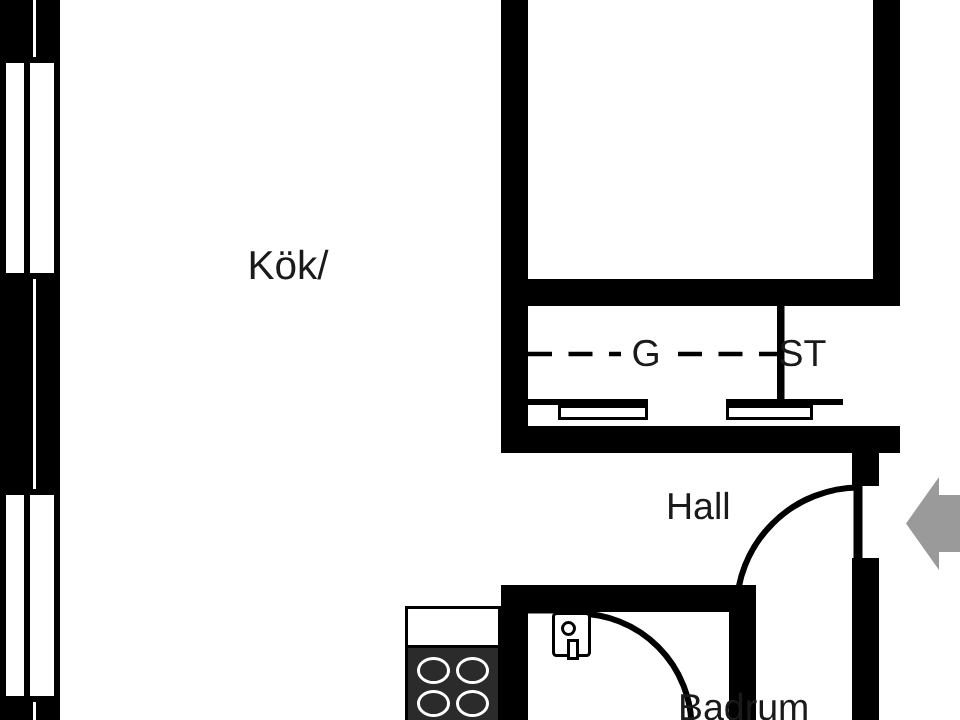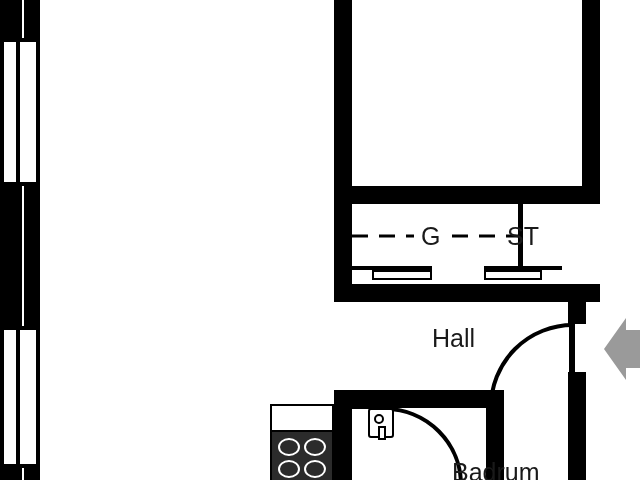--- a/index.html
+++ b/index.html
@@ -119,23 +119,24 @@
   <div class="thin" style="left:278px; top:438px; width:22px; height:18px; border:2px solid #ffffff; border-radius:50%; background:#2b2b2b; box-sizing:border-box;"></div>
   <div class="thin" style="left:304px; top:438px; width:22px; height:18px; border:2px solid #ffffff; border-radius:50%; background:#2b2b2b; box-sizing:border-box;"></div>
   <div class="thin" style="left:278px; top:460px; width:22px; height:18px; border:2px solid #ffffff; border-radius:50%; background:#2b2b2b; box-sizing:border-box;"></div>
   <div class="thin" style="left:304px; top:460px; width:22px; height:18px; border:2px solid #ffffff; border-radius:50%; background:#2b2b2b; box-sizing:border-box;"></div>
 
   <div class="thin" style="left:368px; top:408px; width:26px; height:30px; border:2px solid #000; background:#fff; box-sizing:border-box; border-radius:3px;"></div>
   <div class="thin" style="left:374px; top:414px; width:10px; height:10px; border:2px solid #000; border-radius:50%; background:#fff; box-sizing:border-box;"></div>
   <div class="thin" style="left:378px; top:426px; width:8px; height:14px; border:2px solid #000; background:#fff; box-sizing:border-box;"></div>
 
   <div class="label big centered" style="left:88px; top:162px; width:208px;">
+    <div>Kök/</div>
   </div>
 
   <div class="label mid" style="left:421px; top:222px;">G</div>
 
-  <div class="label mid" style="left:507px; top:222px;">ST</div>
+  <div class="label mid" style="left:519px; top:222px;">ST</div>
 
-  <div class="label mid" style="left:432px; top:324px;">Hall</div>
+  <div class="label mid" style="left:444px; top:324px;">Hall</div>
 
   <div class="label mid" style="left:452px; top:458px;">Badrum</div>
 
 </div>
 
 </body></html>

